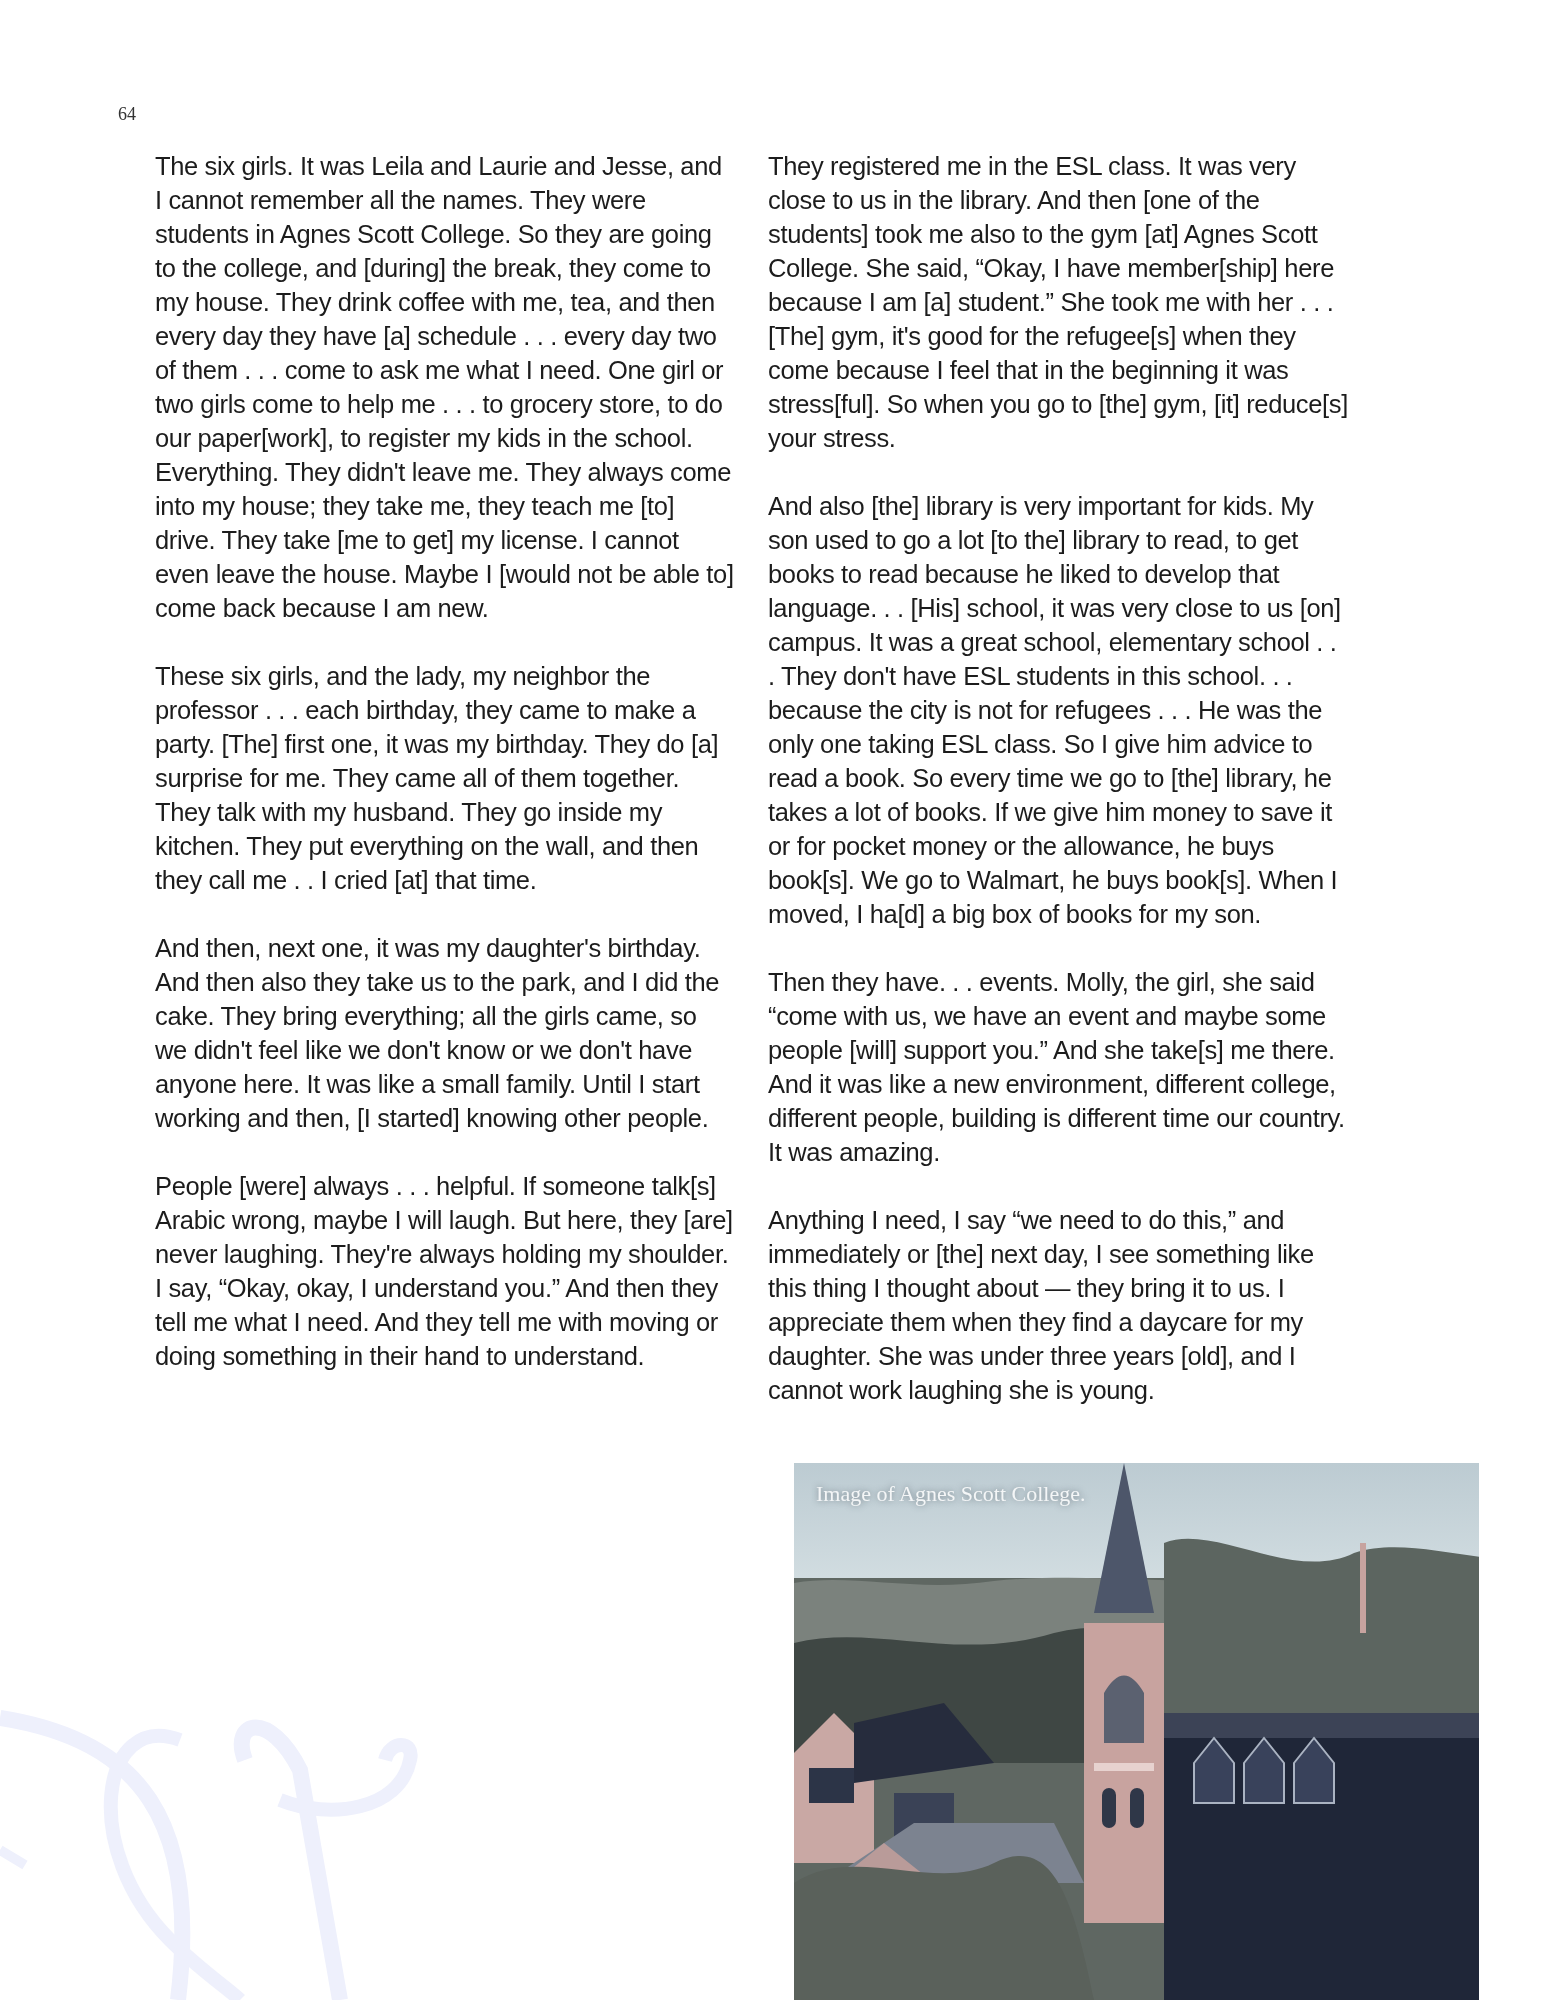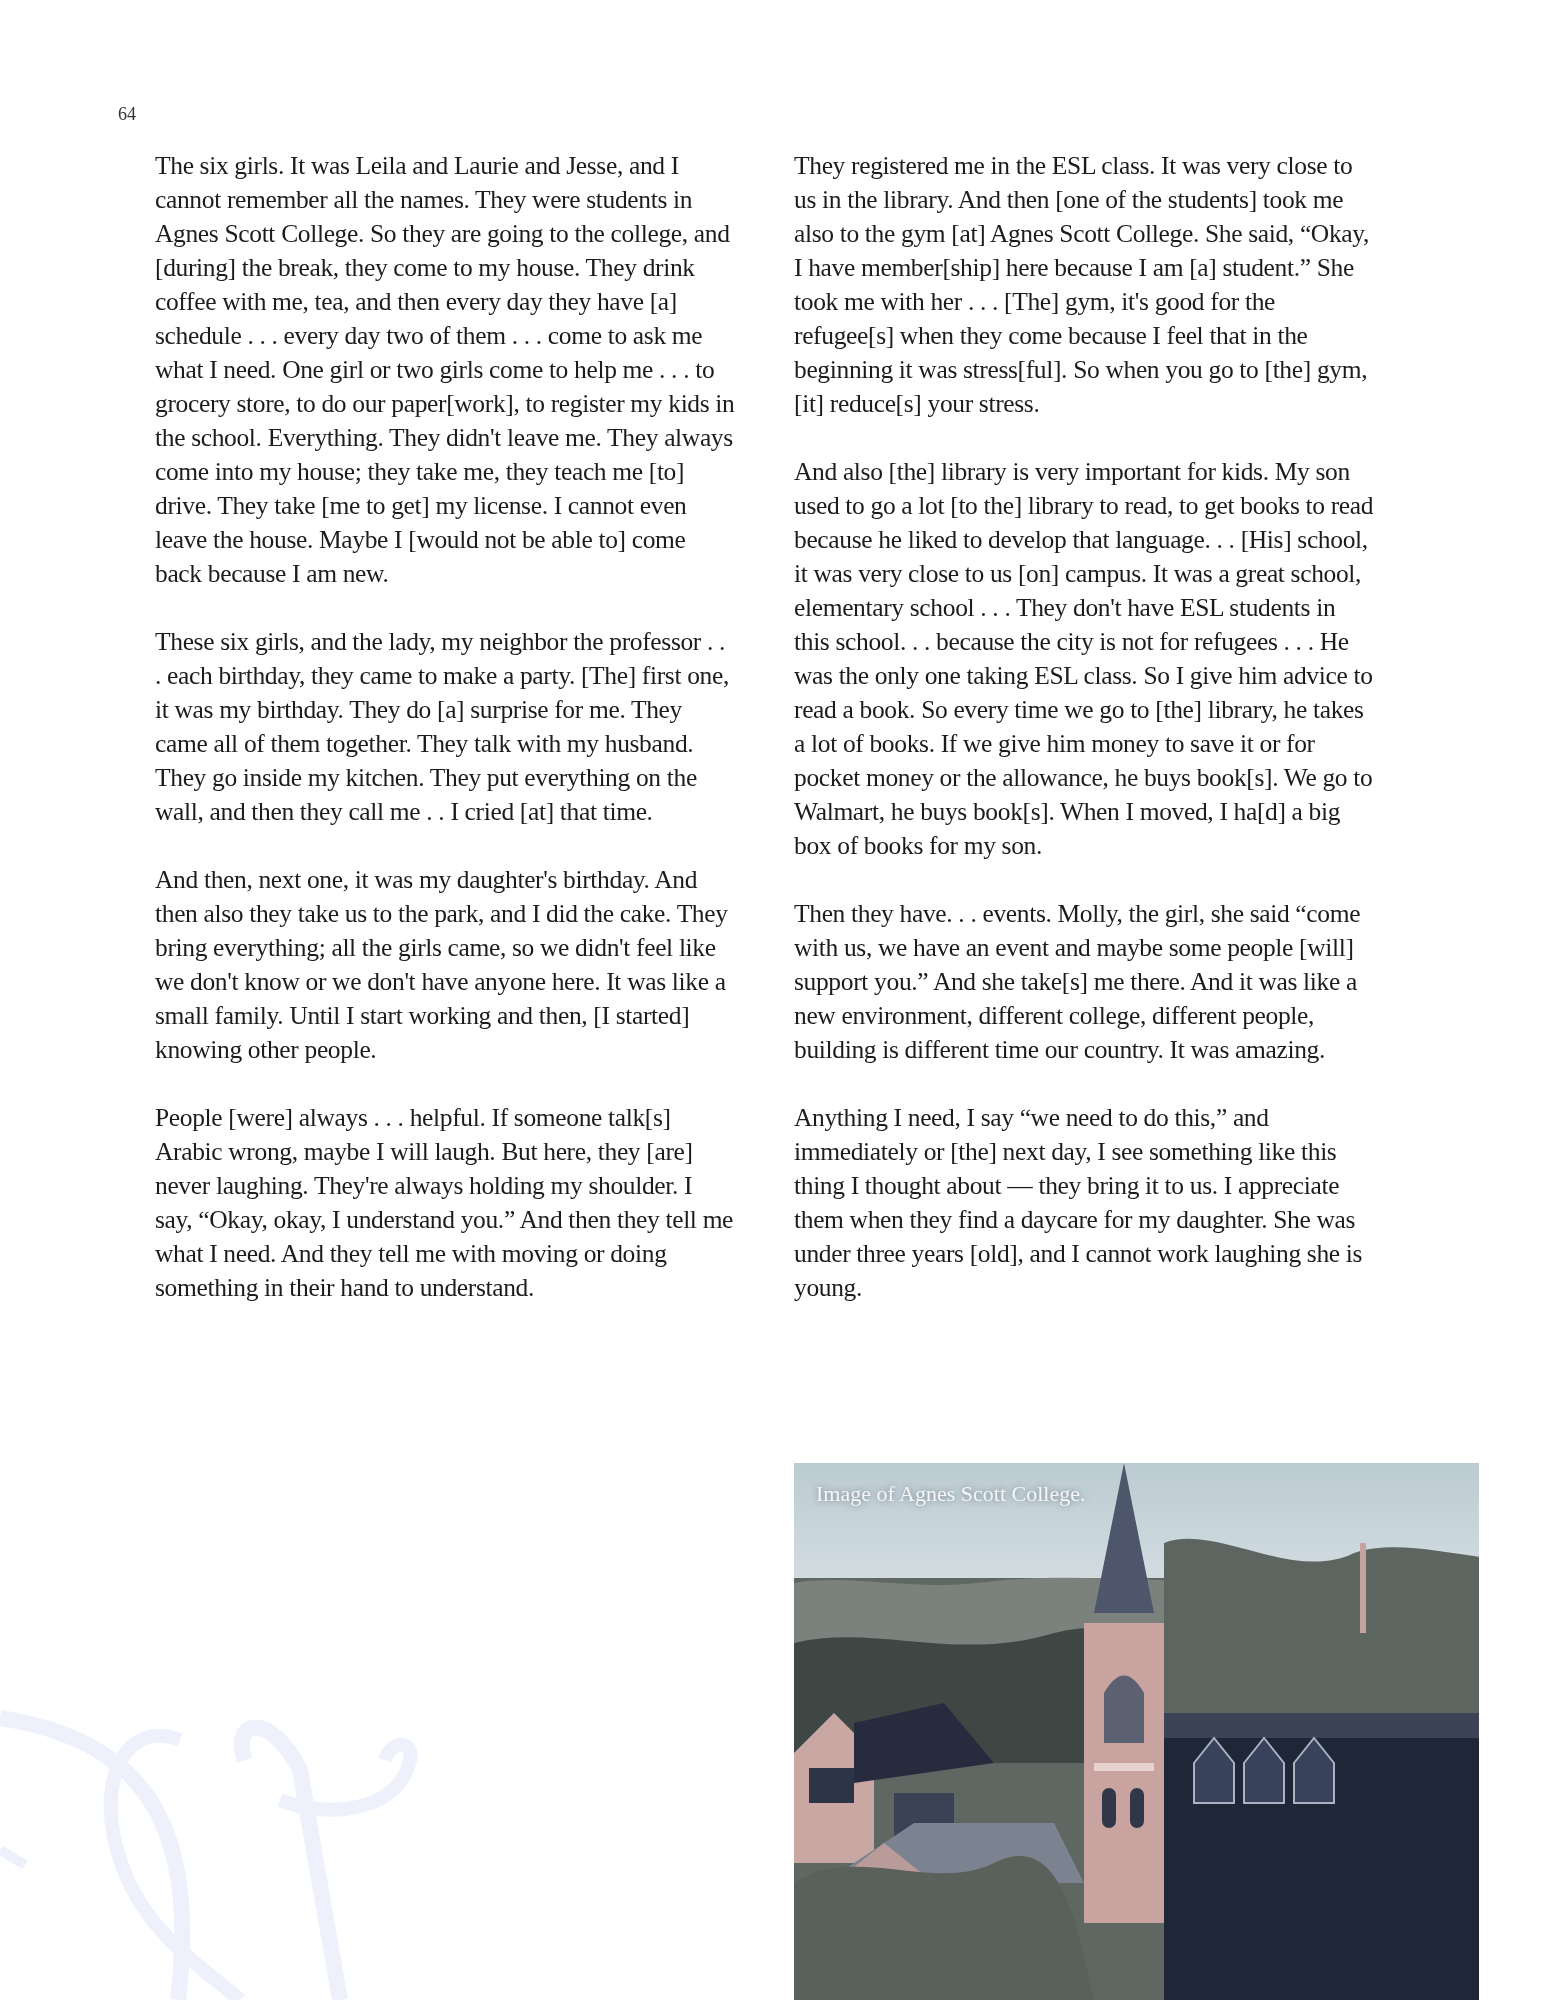--- a/index.html
+++ b/index.html
@@ -9,25 +9,25 @@
     font-family: "DejaVu Serif", "Liberation Serif", serif;
   }
   .page-number {
     position: absolute; left: 118px; top: 104px;
     font-size: 18px; color: #333; font-family: "Liberation Serif", serif;
   }
   .col {
     position: absolute; top: 149px; width: 580px;
   }
   .col-left { left: 155px; }
-  .col-right { left: 794px; }
+  .col-right { left: 768px; }
   .col p {
     margin: 0 0 34px 0;
     font-size: 24.2px; line-height: 34px; letter-spacing: -0.35px;
-    font-family: Liberation Serif, serif;
+    font-family: Liberation Sans, sans-serif;
     font-size: 25.5px;
   }
   .watermark {
     position: absolute; left: 0; top: 1700px; width: 560px; height: 300px;
     pointer-events: none;
   }
   .photo {
     position: absolute; left: 794px; top: 1463px; width: 685px; height: 537px;
     overflow: hidden; background: #0369a1;
   }

